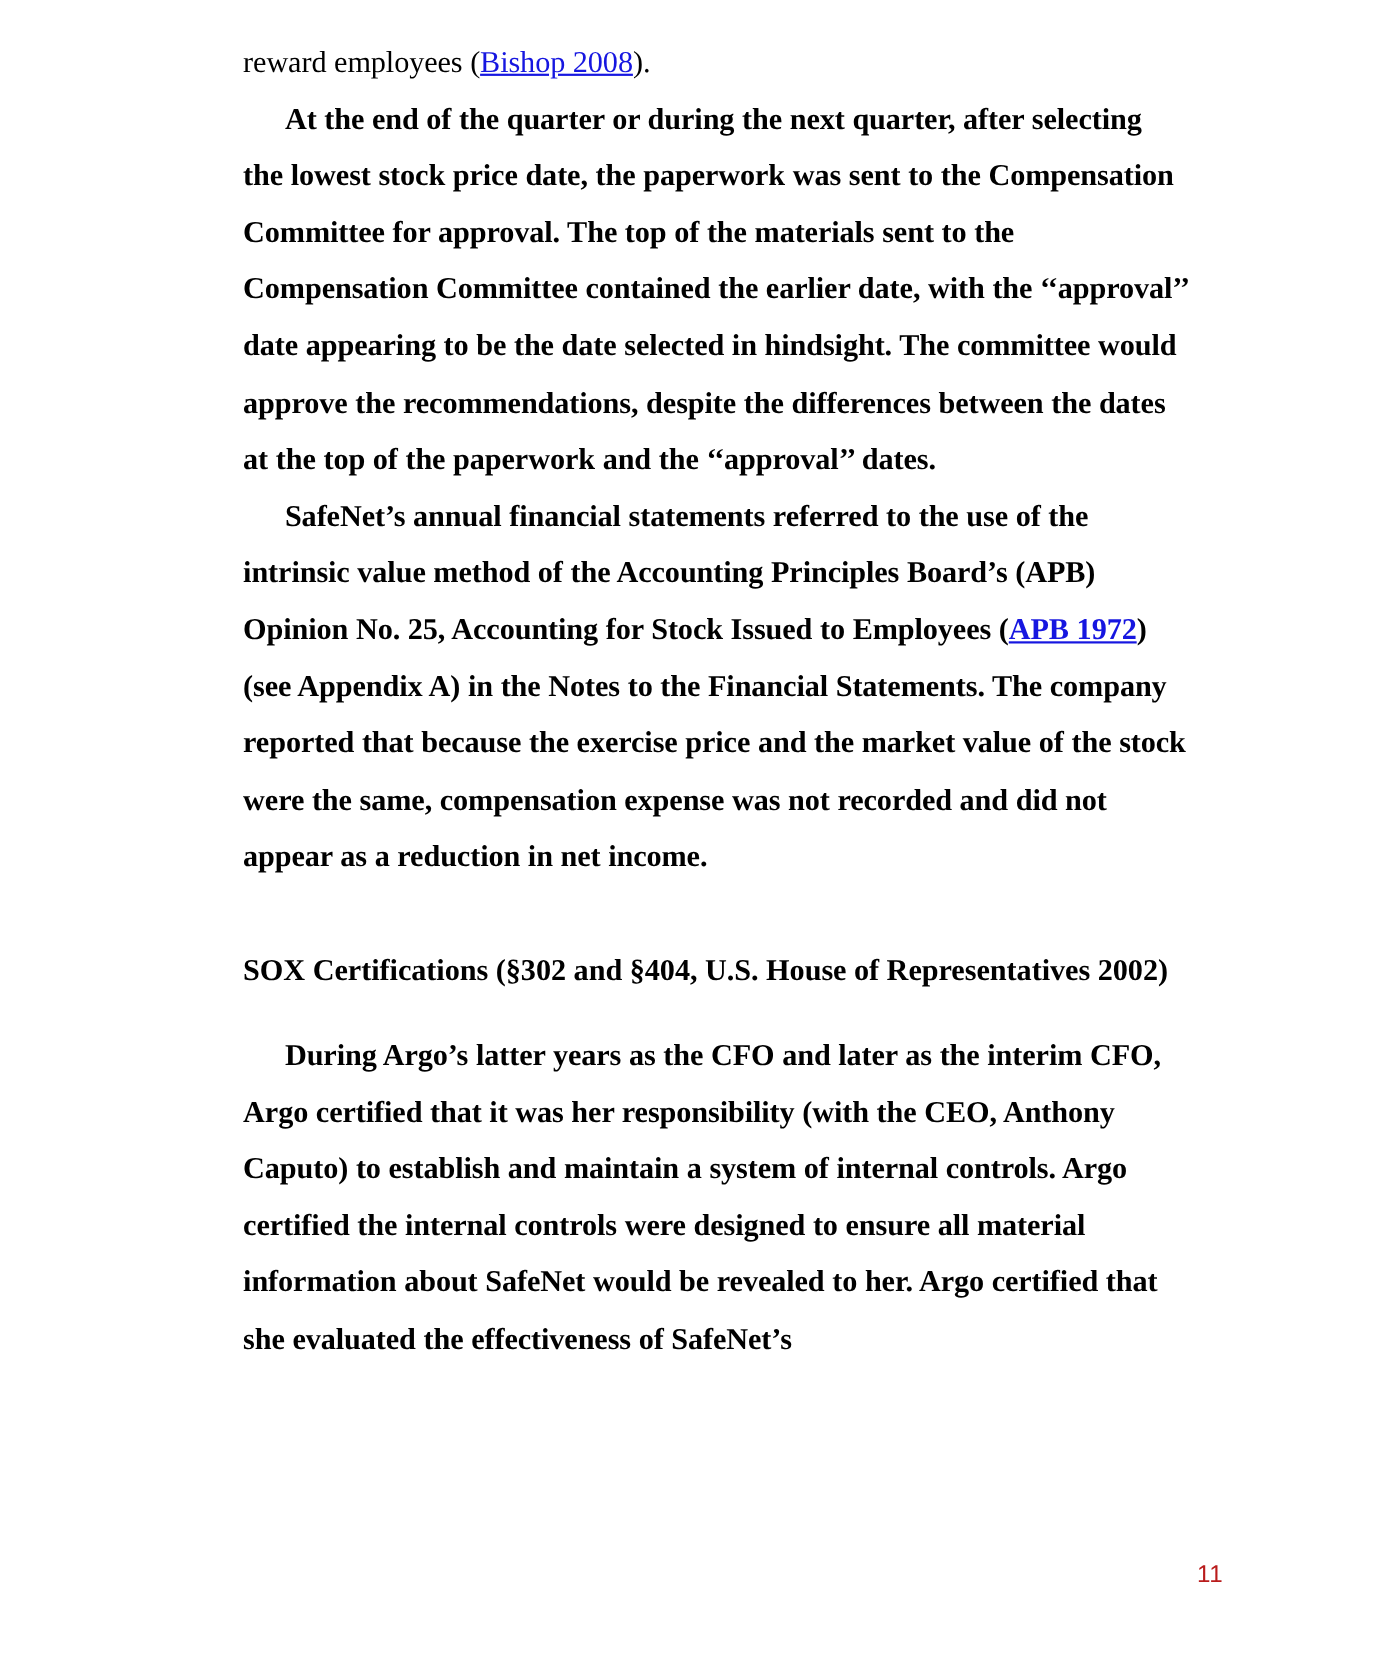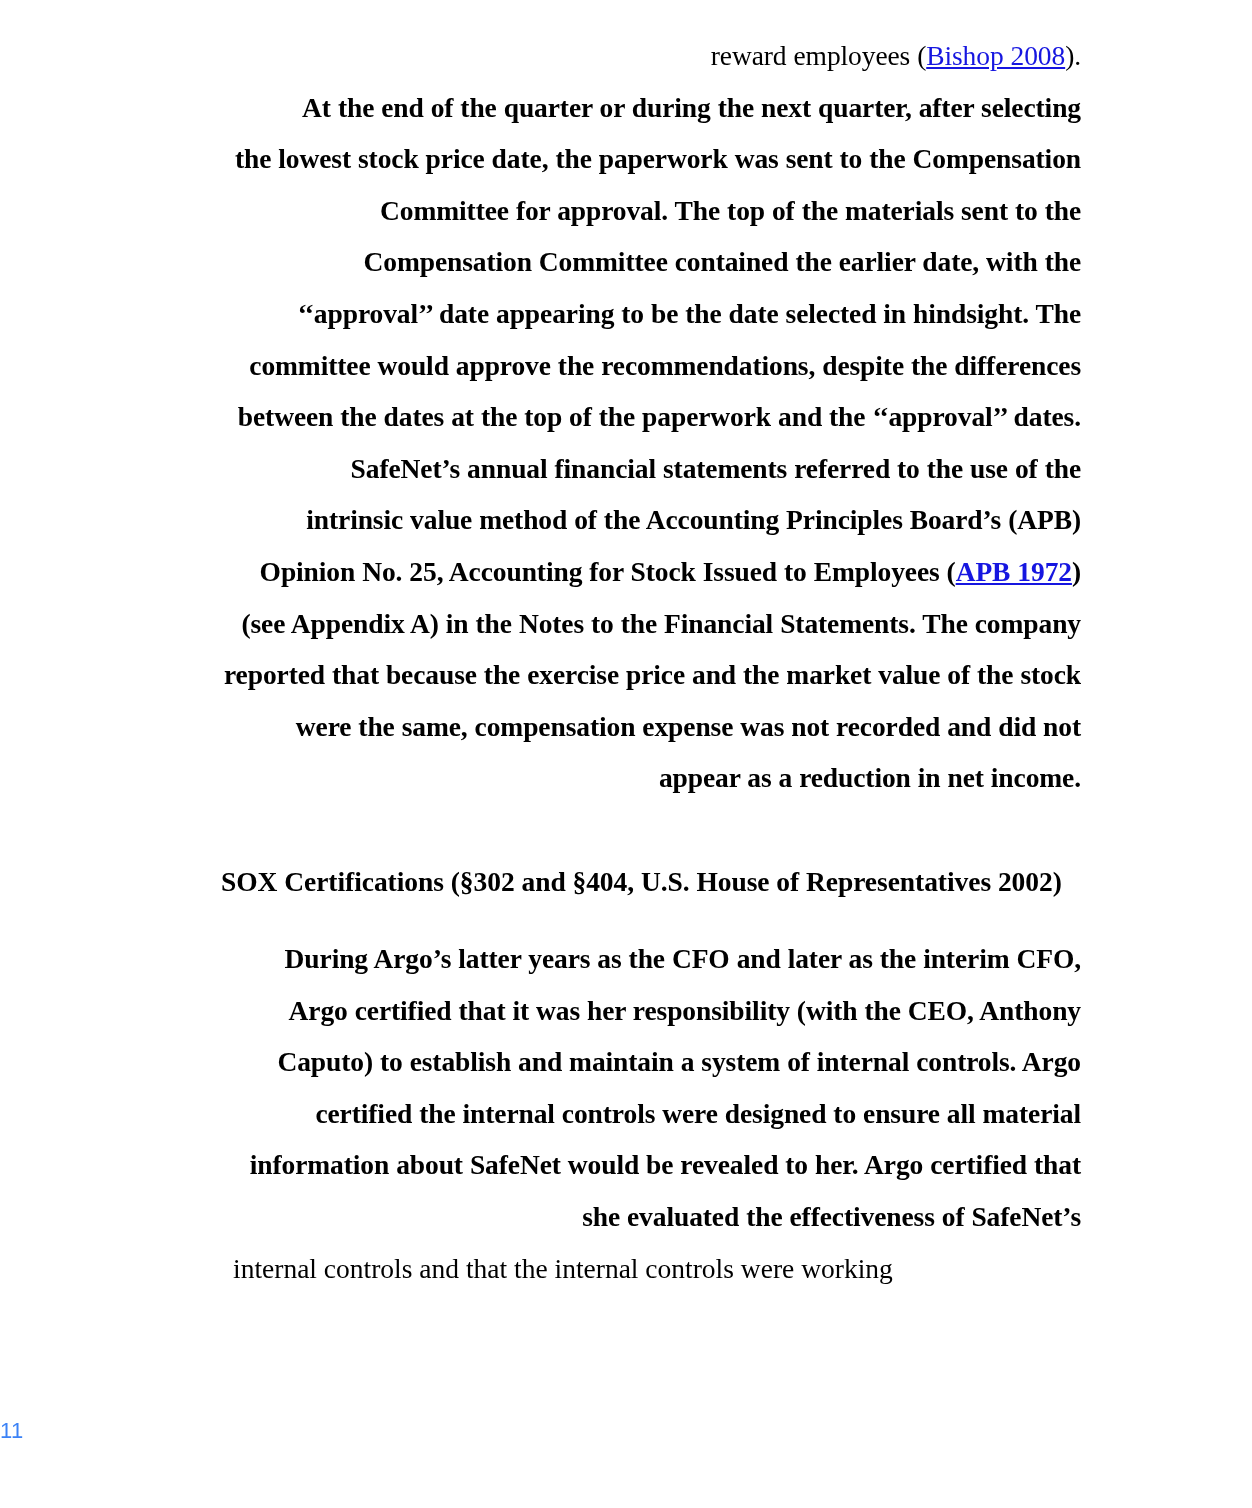--- a/index.html
+++ b/index.html
@@ -31,21 +31,21 @@
     position: absolute;
     left: 221px;
     top: 30px;
     width: 860px;
   }
 
   .para {
     margin: 0;
     font-size: 27.5px;
     line-height: 51.6px;
-    text-align: right;
+    text-align: left;
     letter-spacing: -0.1px;
     word-spacing: 0.2px;
   }
 
   .para.indent-first {
     text-indent: 38px;
     font-weight: bold;
   }
 
   .spacer-line {
@@ -76,24 +76,24 @@
     line-height: 51.6px;
     padding-left: 12px;
   }
 
   
   #page-number {
     position: absolute;
     left: 0;
     top: 1418px;
     width: 1112px;
-    text-align: left;
+    text-align: right;
     font-family: "Liberation Sans", "DejaVu Sans", sans-serif;
     font-size: 22px;
-    color: #3b82f6;
+    color: #b91c1c;
     letter-spacing: 0.5px;
   }
 </style>
 </head>
 <body>
 
 <div id="page">
 
   <div id="text-column">
 
@@ -108,19 +108,18 @@
     </p>
 
     <div class="spacer-line"></div>
 
     <h2 class="heading">SOX Certifications (§302 and §404, U.S. House of Representatives 2002)</h2>
 
     <div class="spacer-half"></div>
 
     <p class="para indent-first">During Argo’s latter years as the CFO and later as the interim CFO, Argo certified that it was her responsibility (with the CEO, Anthony Caputo) to establish and maintain a system of internal controls. Argo certified the internal controls were designed to ensure all material information about SafeNet would be revealed to her. Argo certified that she evaluated the effectiveness of SafeNet’s</p>
 
-    <p class="hang-line">internal controls and that the internal controls were working</p>
 
   </div>
 
   <div id="page-number">11</div>
 
 </div>
 
 </body></html>

